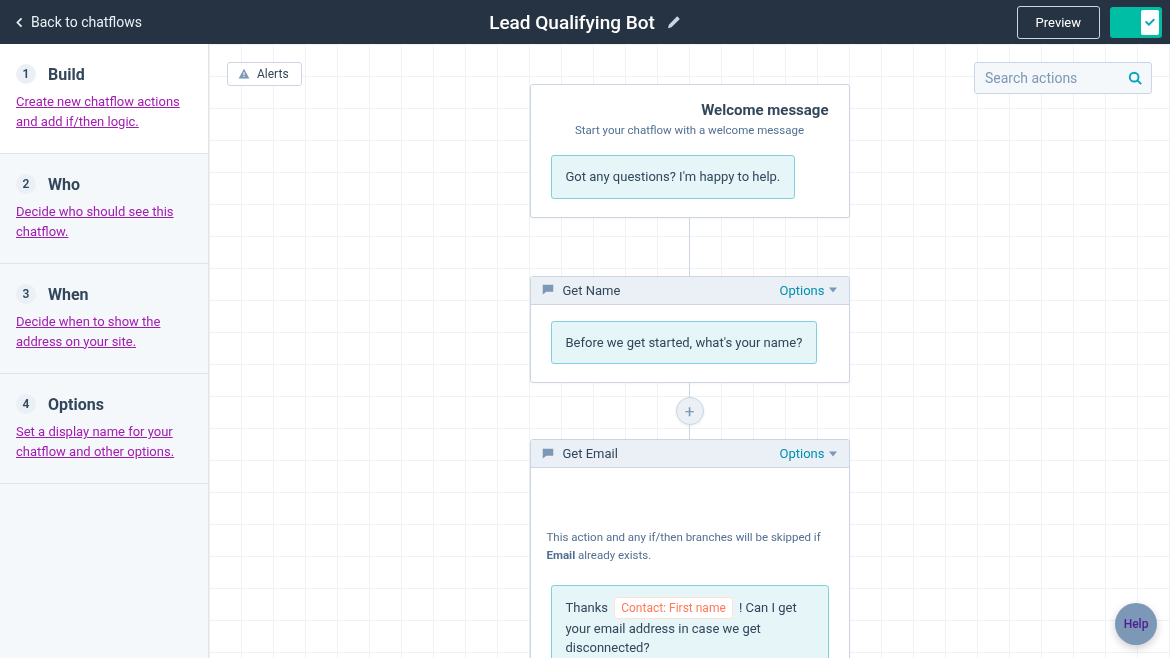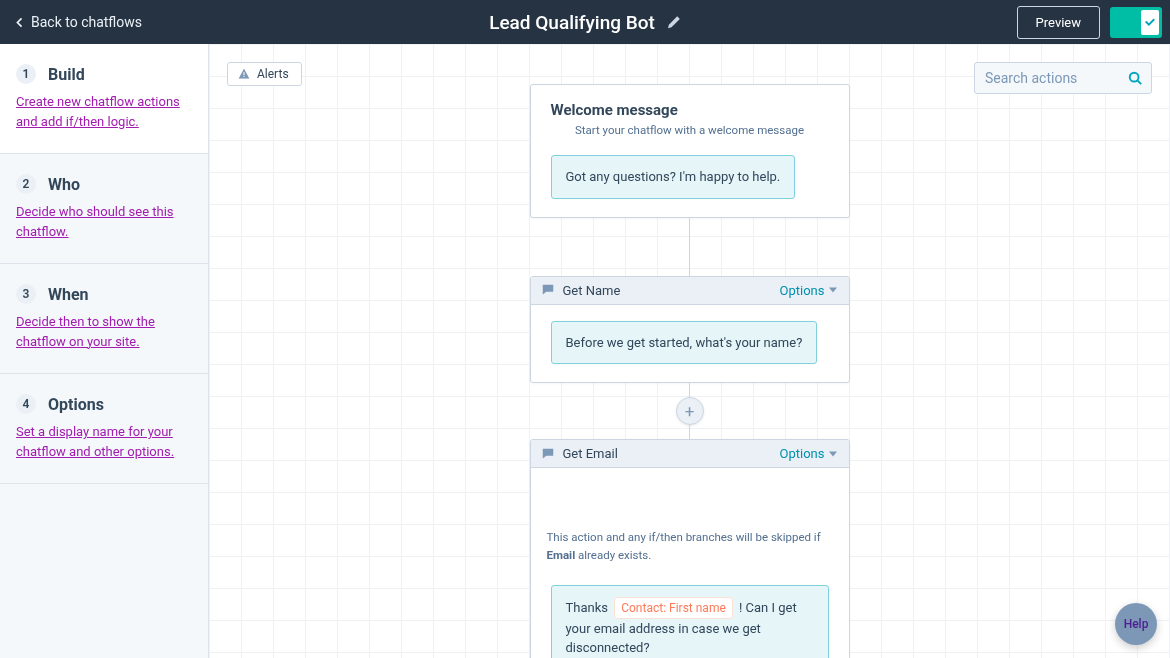--- a/index.html
+++ b/index.html
@@ -194,21 +194,21 @@
     width: 320px;
     background: #fff;
     border: 1px solid #cbd6e2;
     border-radius: 3px;
     box-shadow: 0 1px 3px rgba(0,0,0,0.04);
   }
   .card-body {
     padding: 16px 20px 18px 20px;
   }
   .welcome-title {
-    text-align: left;
+    text-align: right;
     font-weight: 700;
     font-size: 15px;
     color: #33475b;
     margin-bottom: 4px;
   }
   .welcome-sub {
     text-align: center;
     font-size: 11.5px;
     color: #516f90;
     margin-bottom: 18px;
@@ -353,21 +353,21 @@
         <span class="step-num">2</span>
         <span class="step-title">Who</span>
       </div>
       <div class="step-desc">Decide who should see this chatflow.</div>
     </div>
     <div class="step">
       <div class="step-head">
         <span class="step-num">3</span>
         <span class="step-title">When</span>
       </div>
-      <div class="step-desc">Decide then to show the chatflow on your site.</div>
+      <div class="step-desc">Decide when to show the address on your site.</div>
     </div>
     <div class="step">
       <div class="step-head">
         <span class="step-num">4</span>
         <span class="step-title">Options</span>
       </div>
       <div class="step-desc">Set a display name for your chatflow and other options.</div>
     </div>
   </div>
 

